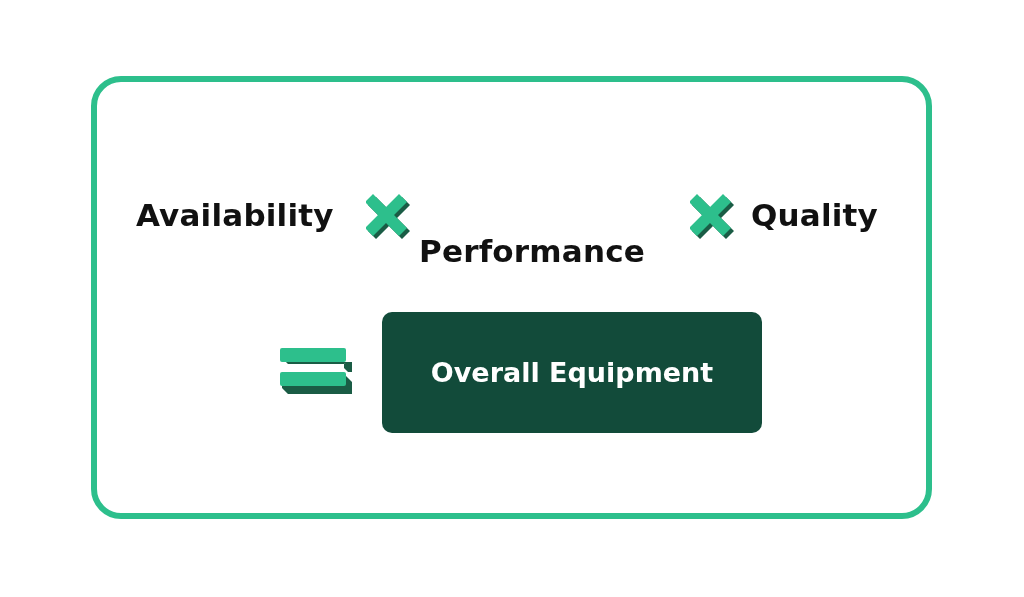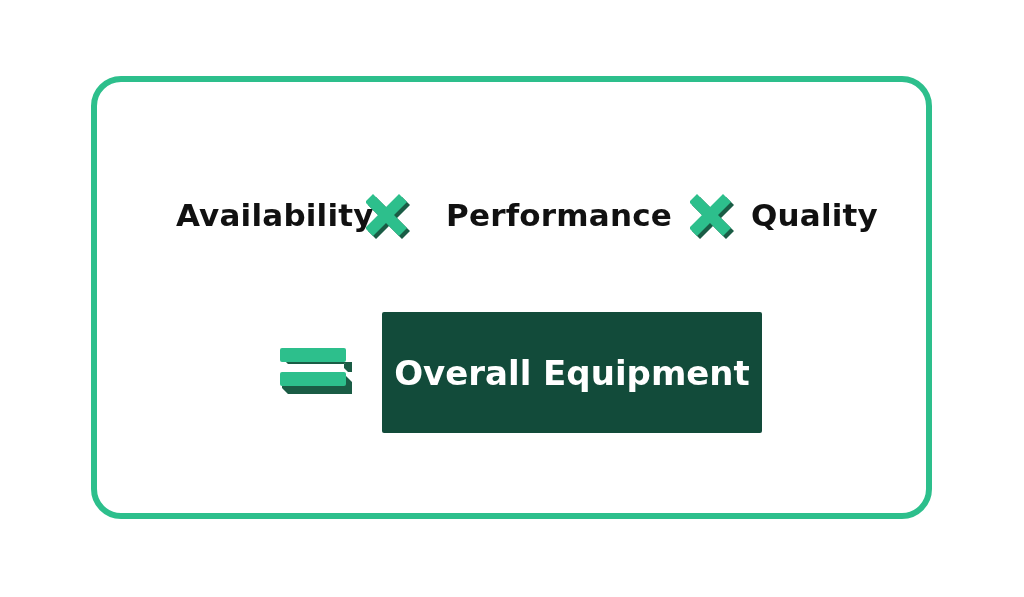--- a/index.html
+++ b/index.html
@@ -6,42 +6,42 @@
   body { width:1024px; height:597px; position:relative; overflow:hidden;
          font-family:"DejaVu Sans", sans-serif; }
   .frame { position:absolute; left:91px; top:76px; width:829px; height:431px;
            border:6px solid #2dbf8c; border-radius:30px; background:#fff; }
   .formula { position:absolute; left:0; top:191px; width:1024px; height:50px; }
   .term { position:absolute; top:0; font-weight:bold; font-size:31px; color:#111;
           line-height:48px; letter-spacing:0.2px; white-space:nowrap; }
   .times { position:absolute; top:2px; width:46px; height:46px; }
   .equals { position:absolute; left:278px; top:346px; width:74px; height:52px; }
   .result { position:absolute; left:382px; top:312px; width:380px; height:121px;
-            background:#124b3a; border-radius:2px; color:#fff; font-weight:bold;
-            font-size:34px; line-height:44px; text-align:center;
+            background:#124b3a; border-radius:10px; color:#fff; font-weight:bold;
+            font-size:27px; line-height:44px; text-align:center;
             display:flex; flex-direction:column; justify-content:center; }
 </style>
 </head>
 <body>
 
 <div class="frame"></div>
 
 <div class="formula">
-  <div class="term" style="left:136px;margin-left:40px;">Availability</div>
+  <div class="term" style="left:136px;">Availability</div>
 
   <svg class="times" style="left:366px;" viewBox="0 0 46 46">
     <g transform="translate(4,4)">
       <path d="M6 0 L19 13 L32 0 L40 8 L27 21 L40 34 L32 42 L19 29 L6 42 L-2 34 L11 21 L-2 8 Z" fill="#1a5c45"></path>
     </g>
     <g transform="translate(1,1)">
       <path d="M6 0 L19 13 L32 0 L40 8 L27 21 L40 34 L32 42 L19 29 L6 42 L-2 34 L11 21 L-2 8 Z" fill="#2dbf8c"></path>
     </g>
   </svg>
 
-  <div class="term" style="left:446px;">Performance</div>
+  <div class="term" style="left:419px;margin-top:36px;">Performance</div>
 
   <svg class="times" style="left:690px;" viewBox="0 0 46 46">
     <g transform="translate(4,4)">
       <path d="M6 0 L19 13 L32 0 L40 8 L27 21 L40 34 L32 42 L19 29 L6 42 L-2 34 L11 21 L-2 8 Z" fill="#1a5c45"></path>
     </g>
     <g transform="translate(1,1)">
       <path d="M6 0 L19 13 L32 0 L40 8 L27 21 L40 34 L32 42 L19 29 L6 42 L-2 34 L11 21 L-2 8 Z" fill="#2dbf8c"></path>
     </g>
   </svg>
 

